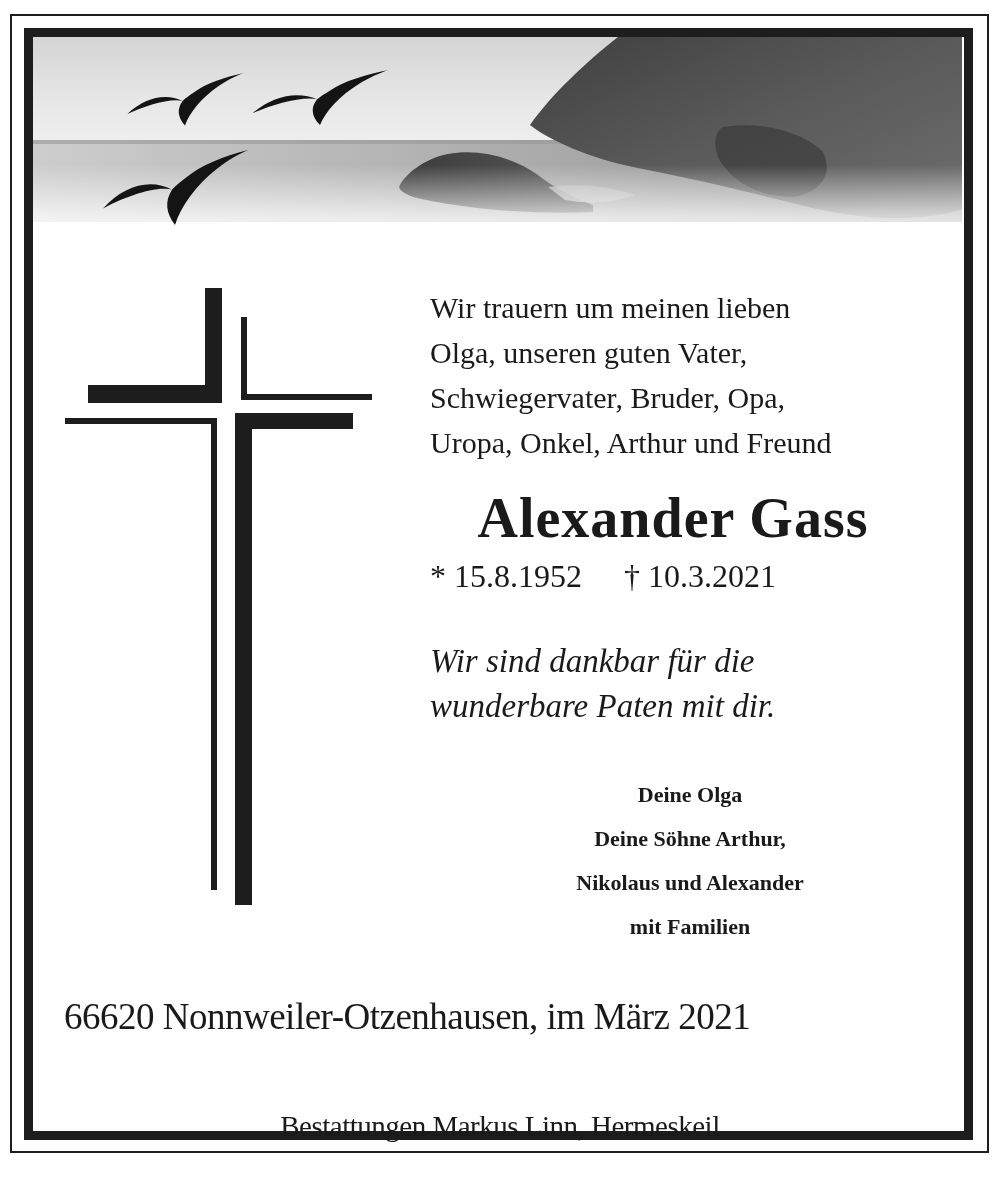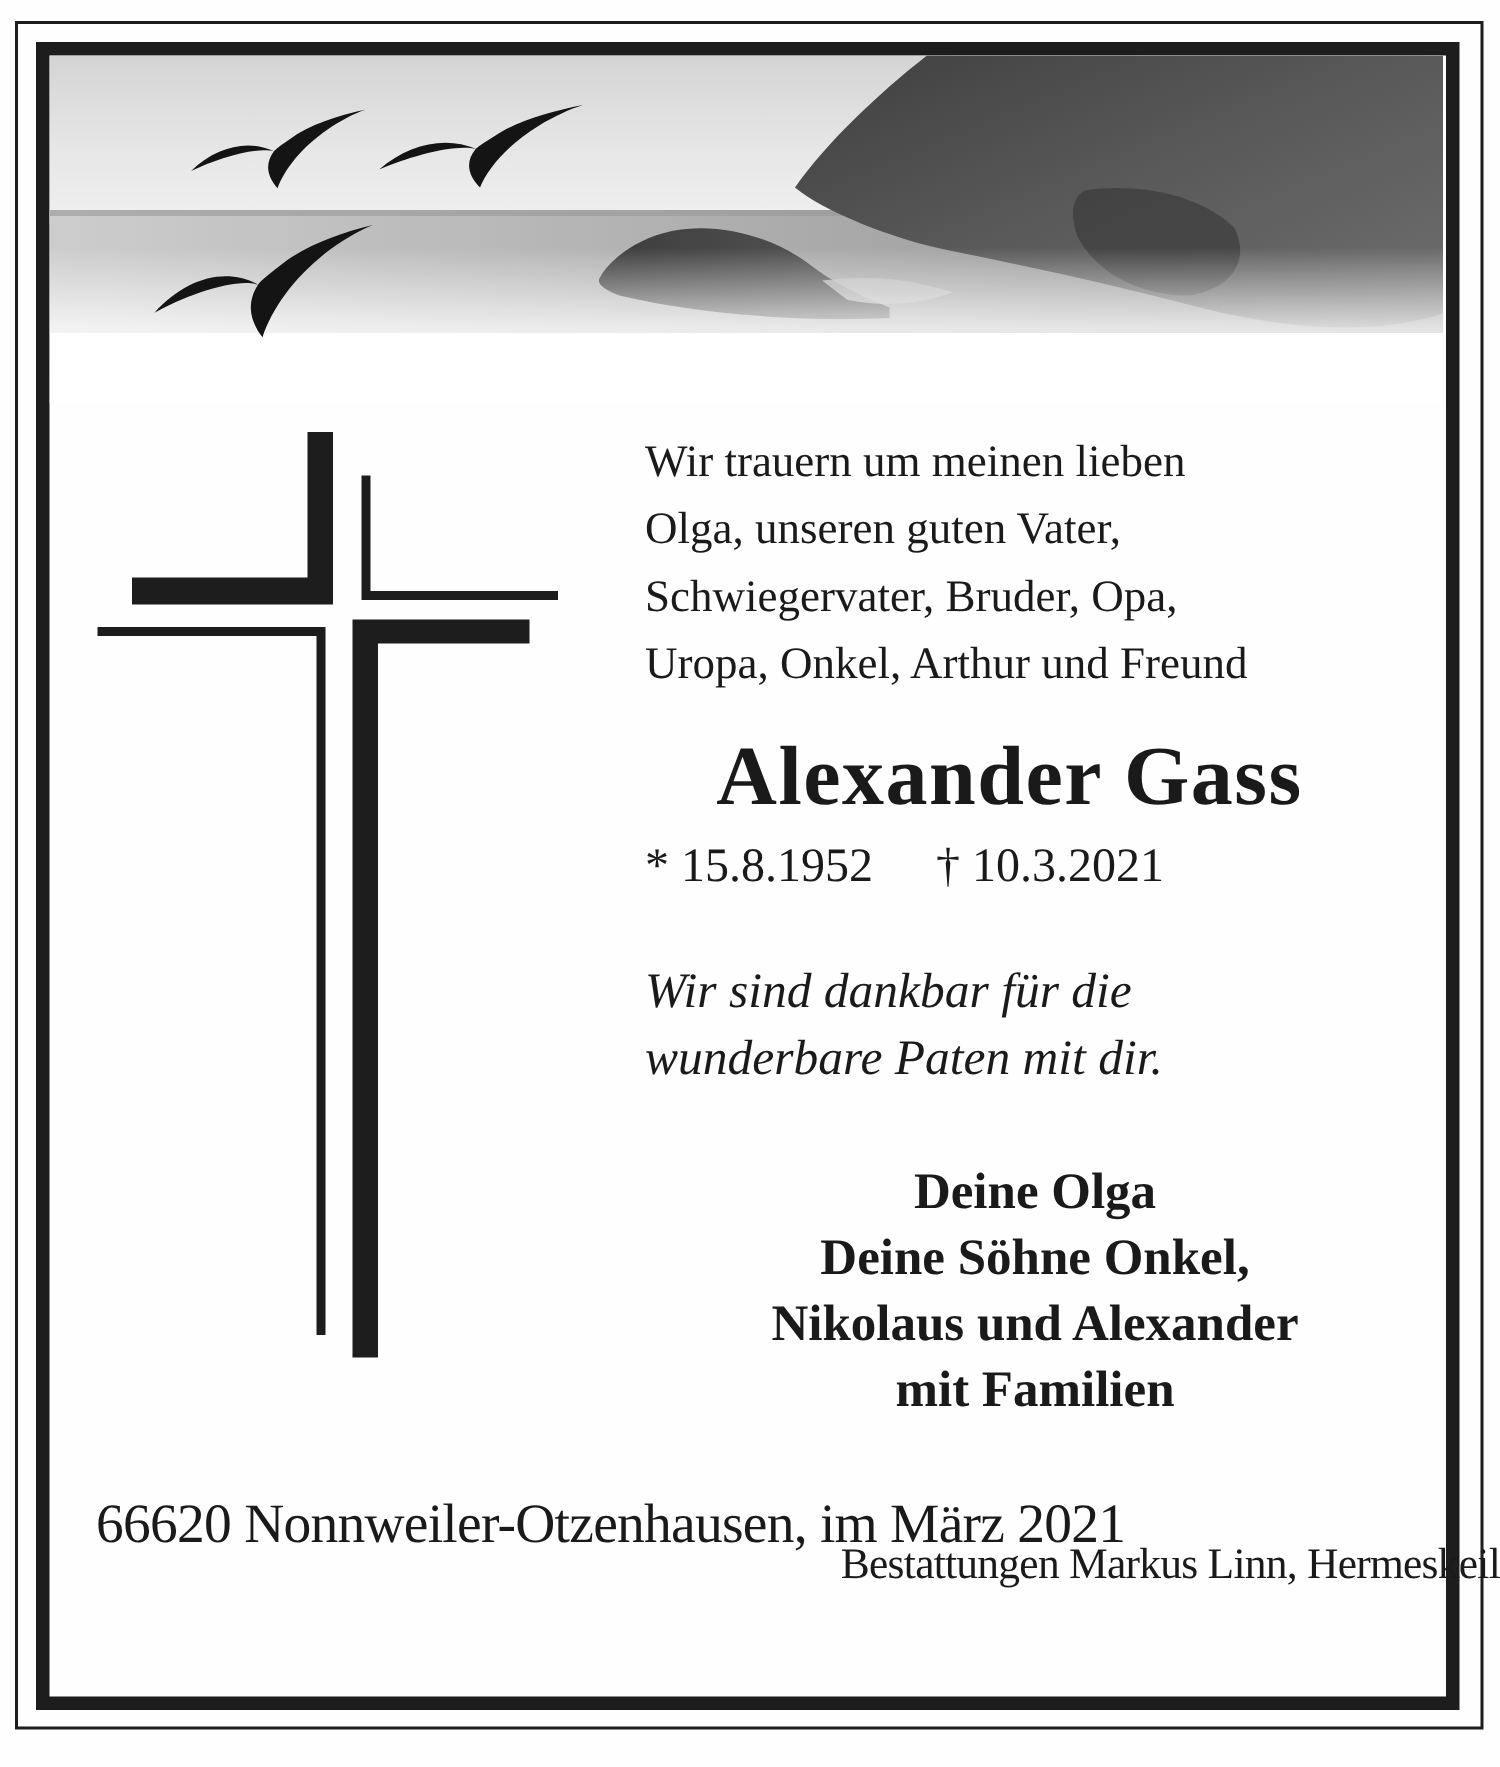--- a/index.html
+++ b/index.html
@@ -23,27 +23,27 @@
   .name {
     margin-top:22px; font-size:56px; font-weight:bold; text-align:center;
     line-height:62px; letter-spacing:1px; white-space:nowrap;
   }
   .dates { margin-top:8px; font-size:32px; line-height:38px; white-space:nowrap; }
   .dates .birth { margin-right:21px; }
   .dates .death { margin-left:21px; }
   .thanks { margin-top:44px;font-style:italic; }
   .thanks-line { font-size:33px; line-height:45px; white-space:nowrap; }
   .family { margin-top:44px; padding-left:34px; text-align:center; }
-  .family-line { font-size:34px; font-weight:bold; line-height:44px; white-space:nowrap; }
+  .family-line { font-size:22px; font-weight:bold; line-height:44px; white-space:nowrap; }
   .place-line {
     position:absolute; left:64px; top:996px; font-size:37px; line-height:42px;
     letter-spacing:-0.5px; white-space:nowrap;
   }
   .funeral-line {
-    position:absolute; left:0; top:1026px; width:100%; text-align:right;
+    position:absolute; left:0; top:1109px; width:100%; text-align:center;
     font-size:29px; line-height:34px; letter-spacing:-0.5px;
   }
 </style>
 </head>
 <body>
 
 <div class="page">
 
   <div class="outer-frame"></div>
   <div class="inner-frame"></div>
@@ -126,21 +126,21 @@
       <span class="birth">* 15.8.1952</span><span class="death">† 10.3.2021</span>
     </div>
 
     <div class="thanks">
       <div class="thanks-line">Wir sind dankbar für die</div>
       <div class="thanks-line">wunderbare Paten mit dir.</div>
     </div>
 
     <div class="family">
       <div class="family-line">Deine Olga</div>
-      <div class="family-line">Deine Söhne Onkel,</div>
+      <div class="family-line">Deine Söhne Arthur,</div>
       <div class="family-line">Nikolaus und Alexander</div>
       <div class="family-line">mit Familien</div>
     </div>
   </div>
 
   <div class="place-line">66620 Nonnweiler-Otzenhausen, im März 2021</div>
   <div class="funeral-line">Bestattungen Markus Linn, Hermeskeil</div>
 
 </div>
 

